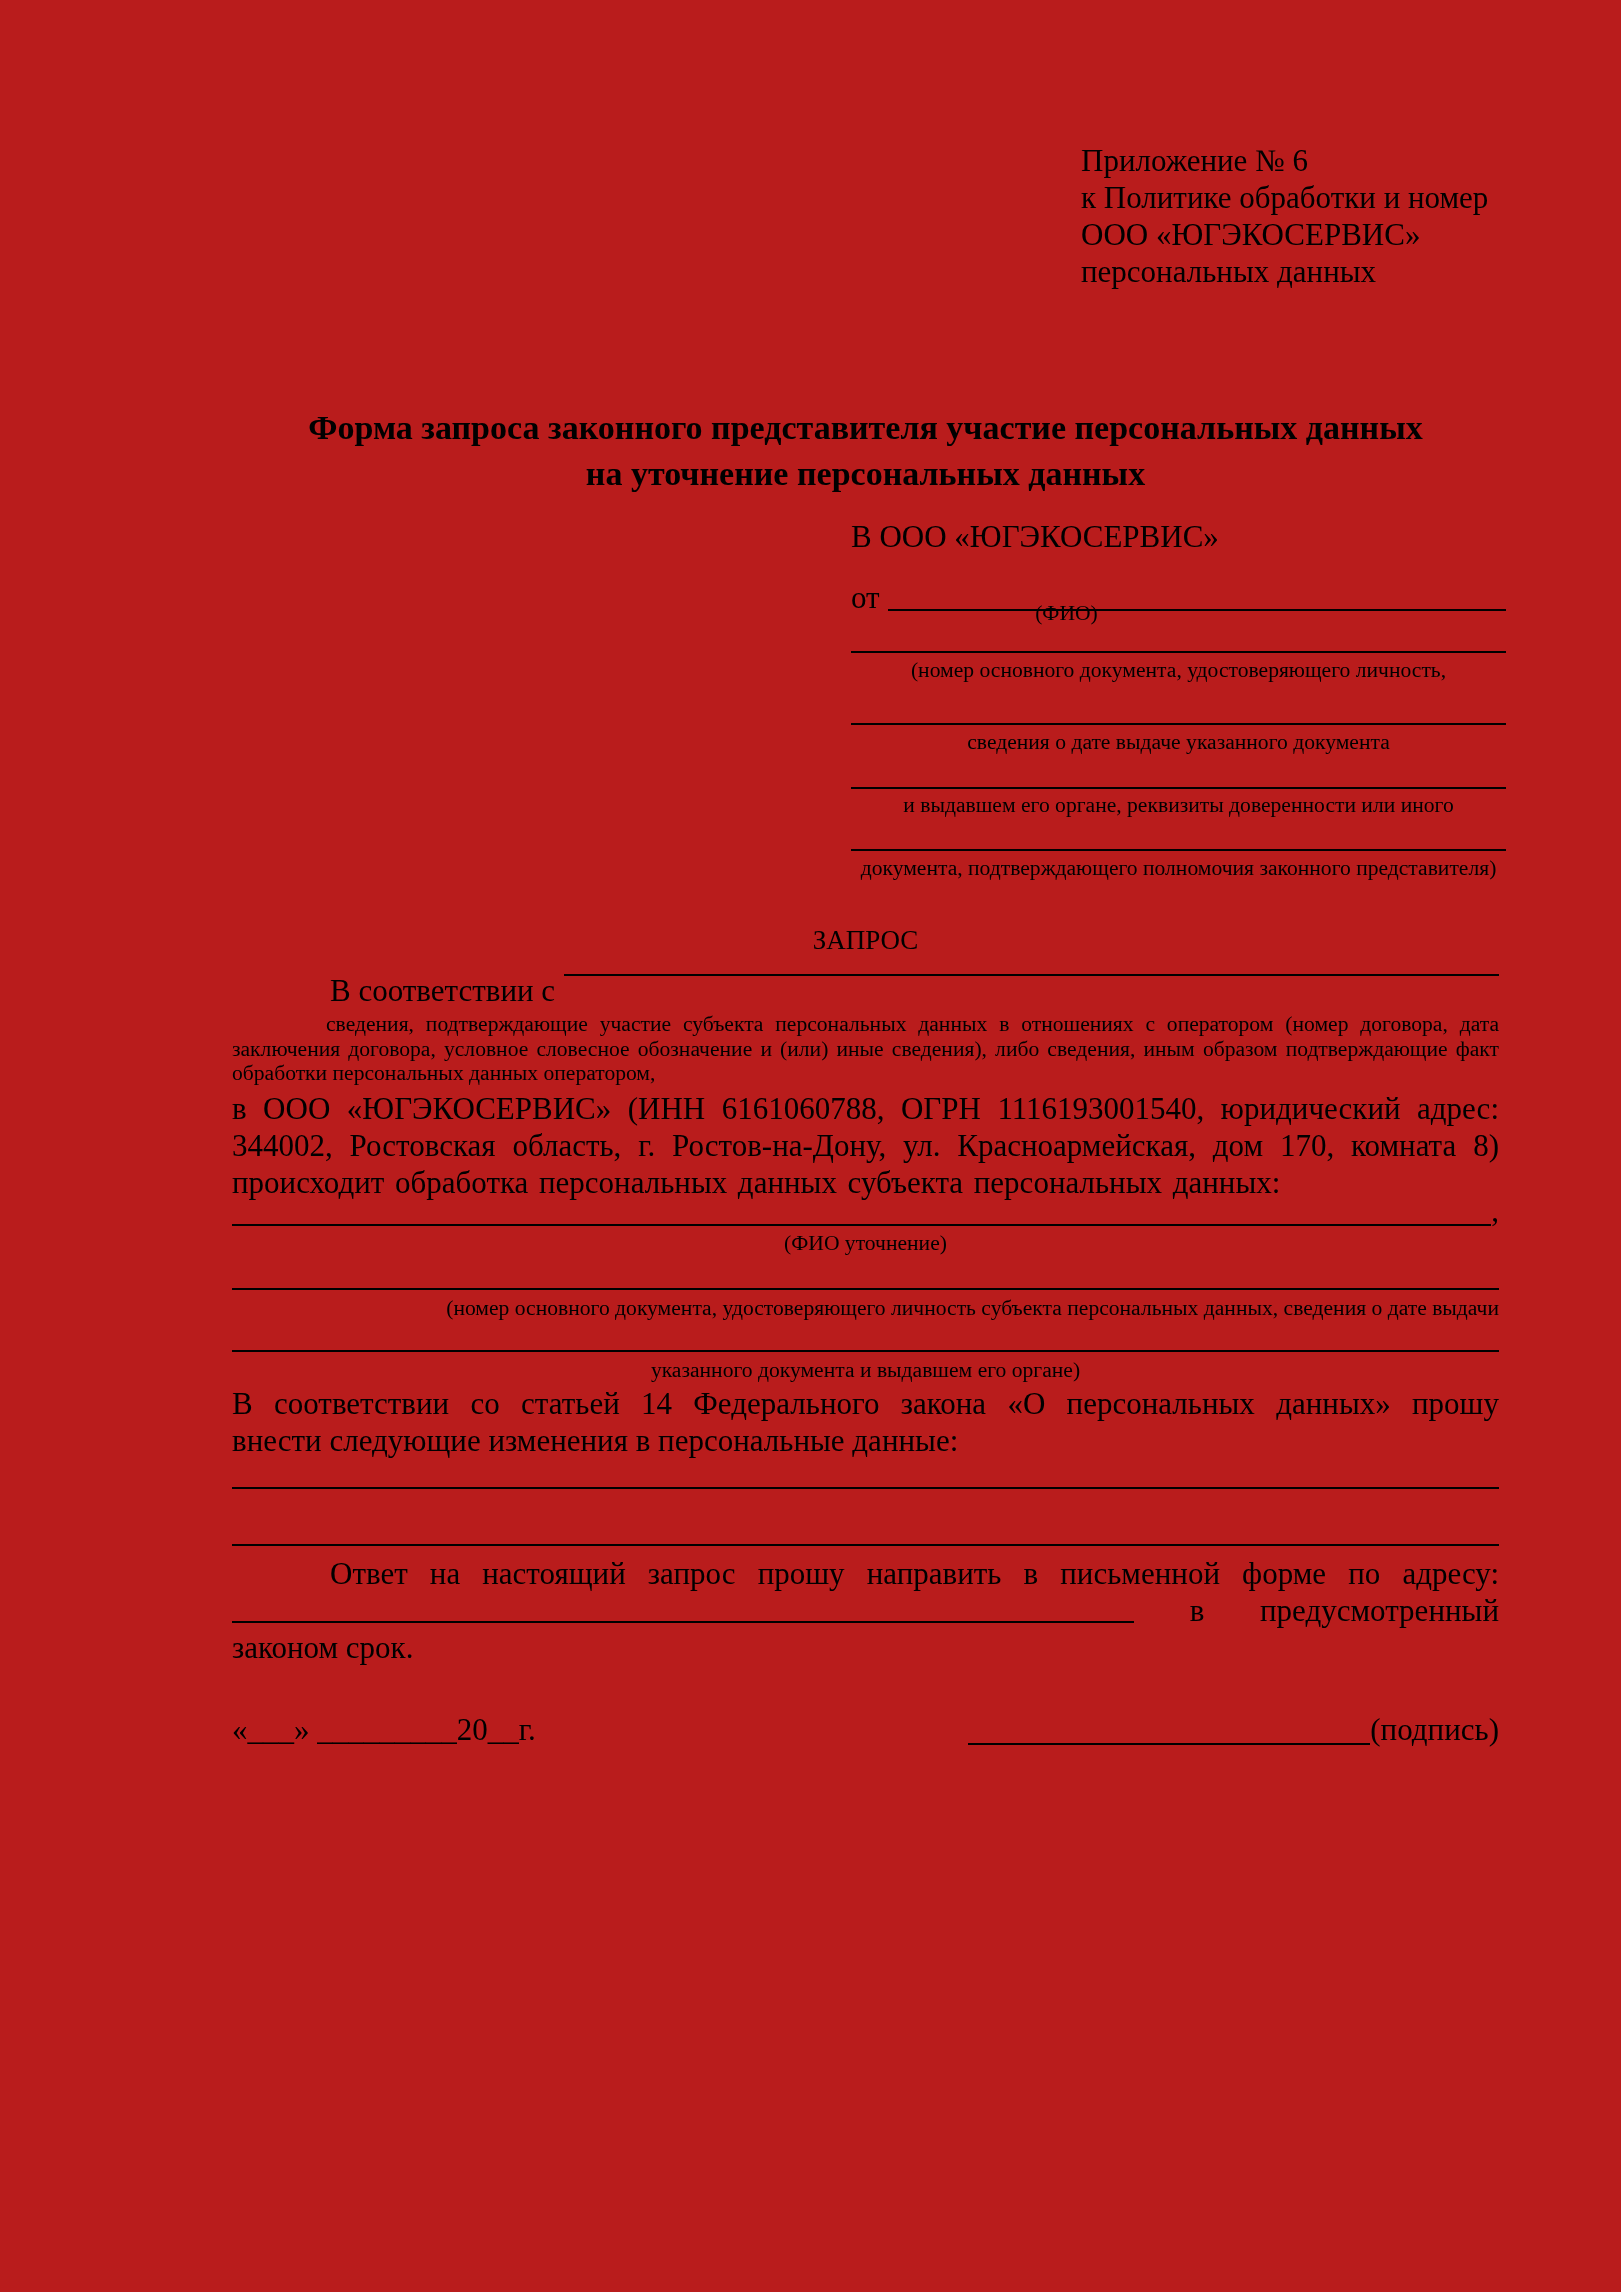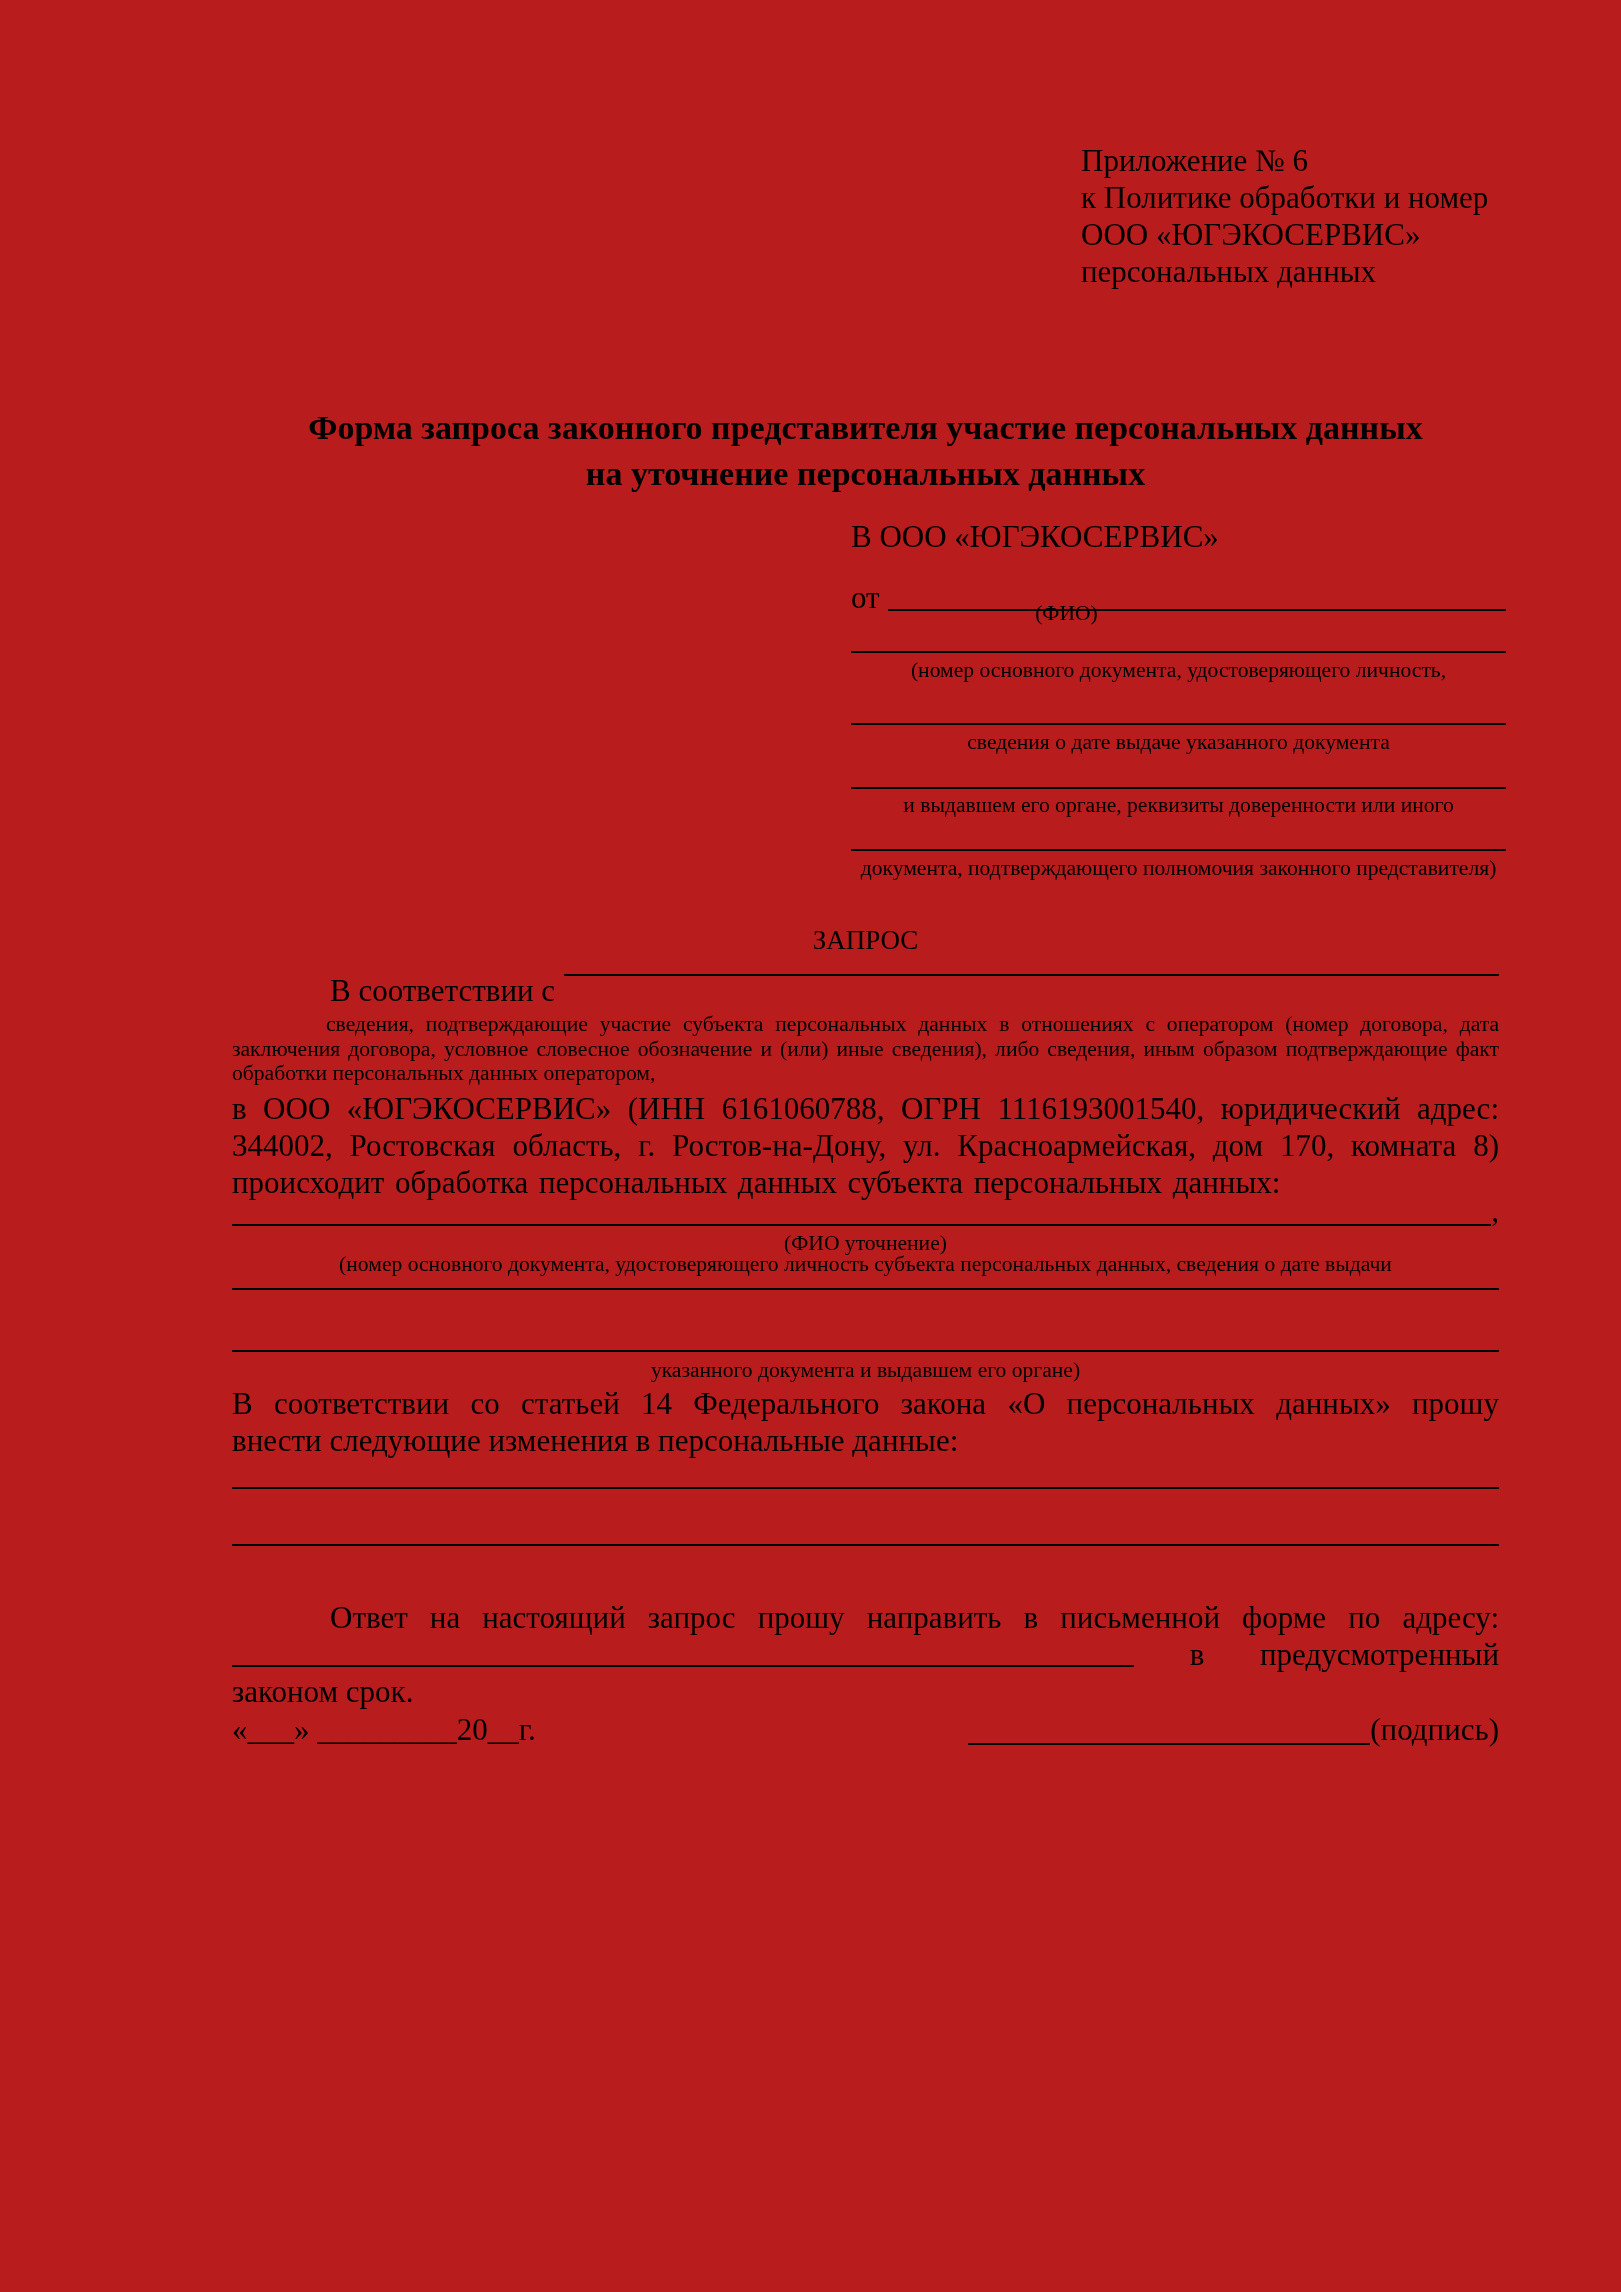--- a/index.html
+++ b/index.html
@@ -37,24 +37,24 @@
   .body-line{font-size:31px;line-height:37px;}
   .jl{text-align:justify;text-align-last:justify;}
   .intro-row{top:973px;height:35px;display:flex;font-size:31px;}
   .intro-row .lbl{padding-left:98px;line-height:35px;white-space:nowrap;}
   .footnote{top:1012px;font-size:21.6px;line-height:24.5px;}
   .fn-indent{text-indent:94px;}
   .operator-para{top:1090px;}
   .last-line{word-spacing:2.9px;}
   .subject-line-row{top:1194px;height:35px;display:flex;align-items:flex-end;font-size:31px;}
   .subject-line-row .fill-line{margin-left:0;}
-  .sc1{top:1231px;} .ra{top:1288px;} .sc2{top:1252px;} .rb{top:1350px;} .sc3{top:1358px;}
+  .sc1{top:1231px;} .ra{top:1288px;} .sc2{top:1296px;text-align:right;} .rb{top:1350px;} .sc3{top:1358px;}
   .law-para{top:1385px;}
   .rc{top:1487px;} .rd{top:1544px;}
-  .answer-para{top:1555px;margin-top:44px;}
+  .answer-para{top:1555px;}
   .answer-l1{text-indent:98px;}
   .answer-row{display:flex;justify-content:space-between;align-items:flex-end;height:37px;}
   .answer-row .fill-line{flex:0 0 902px;margin-left:0;margin-bottom:5.9px;}
   .answer-row .w{line-height:37px;}
   .footer-row{top:1710px;height:39px;display:flex;justify-content:space-between;align-items:flex-end;font-size:31px;}
   .sig-group{display:flex;align-items:flex-end;}
   .sig-line{width:402px;border-bottom:2.9px solid #000;margin-bottom:3.9px;height:1px;}
   .nowrap{white-space:nowrap;line-height:39px;}
   .full-rule{left:232px;width:1267px;}
 </style>

